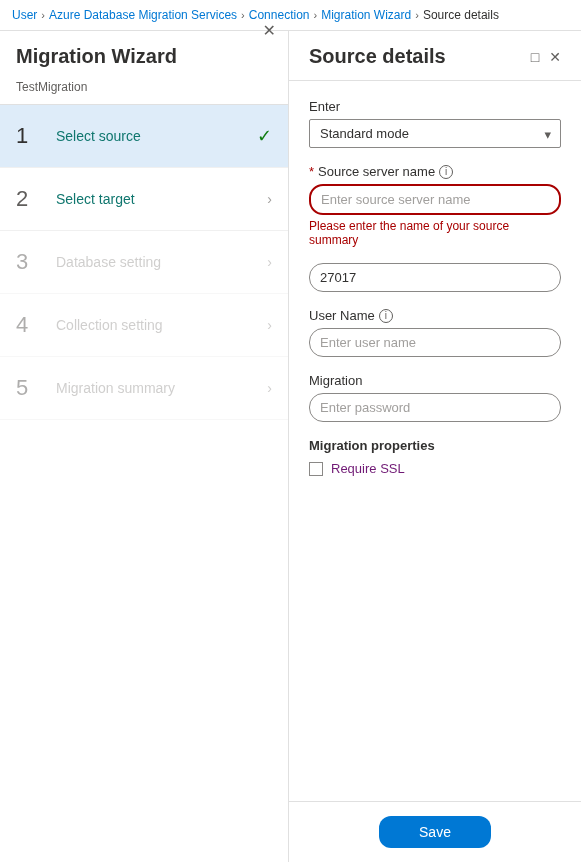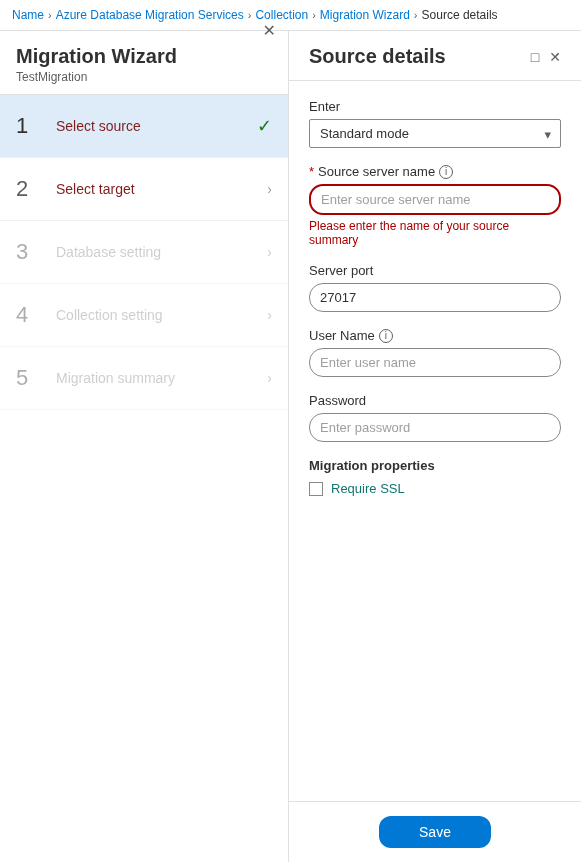--- a/index.html
+++ b/index.html
@@ -50,21 +50,21 @@
       border-bottom: 1px solid #e0e0e0;
     }
     .wizard-title {
       font-size: 20px;
       font-weight: 600;
       color: #323130;
     }
     .wizard-subtitle {
       font-size: 12px;
       color: #605e5c;
-      margin-top: 2px;
+      margin-top: 12px;
     }
     .wizard-close {
       float: right;
       cursor: pointer;
       font-size: 16px;
       color: #605e5c;
       margin-top: -24px;
       margin-right: -4px;
     }
     .wizard-header-row {
@@ -94,21 +94,21 @@
       font-weight: 300;
       color: #605e5c;
       width: 30px;
       flex-shrink: 0;
     }
     .step-item.active .step-number {
       color: #323130;
     }
     .step-label {
       font-size: 14px;
-      color: #7f1d1d;
+      color: #0f766e;
       margin-left: 10px;
       flex: 1;
     }
     .step-item.disabled .step-label {
       color: #a19f9d;
     }
     .step-icon {
       margin-left: auto;
       font-size: 16px;
     }
@@ -234,21 +234,21 @@
     }
     .checkbox-box {
       width: 14px;
       height: 14px;
       border: 1px solid #8a8886;
       background: #fff;
       flex-shrink: 0;
     }
     .checkbox-label {
       font-size: 13px;
-      color: #0f766e;
+      color: #701a75;
     }
 
     
     .right-footer {
       padding: 14px 20px;
       border-top: 1px solid #e0e0e0;
       display: flex;
       justify-content: center;
     }
     .save-button {
@@ -259,25 +259,25 @@
       font-size: 14px;
       border-radius: 12px;
       cursor: pointer;
       font-family: 'Segoe UI', Arial, sans-serif;
     }
   </style>
 </head>
 <body>
 
 <div class="breadcrumb">
-  <span class="breadcrumb-item">Name</span>
+  <span class="breadcrumb-item">User</span>
   <span class="breadcrumb-sep">›</span>
   <span class="breadcrumb-item">Azure Database Migration Services</span>
   <span class="breadcrumb-sep">›</span>
-  <span class="breadcrumb-item">Collection</span>
+  <span class="breadcrumb-item">Connection</span>
   <span class="breadcrumb-sep">›</span>
   <span class="breadcrumb-item">Migration Wizard</span>
   <span class="breadcrumb-sep">›</span>
   <span class="breadcrumb-item current">Source details</span>
 </div>
 
 <div class="main-container">
 
   <div class="left-panel">
     <div class="wizard-header">
@@ -343,34 +343,33 @@
         <div class="form-label">
           <span class="required-star">*</span>
           <span>Source server name</span>
           <span class="info-icon">i</span>
         </div>
         <input class="form-input error" type="text" placeholder="Enter source server name" style="">
         <div class="error-message">Please enter the name of your source summary</div>
       </div>
 
       <div class="form-group">
-        <div class="form-label">Server port</div>
         <input class="form-input" type="text" value="27017" style="">
       </div>
 
       <div class="form-group">
         <div class="form-label">
           <span>User Name</span>
           <span class="info-icon">i</span>
         </div>
         <input class="form-input" type="text" placeholder="Enter user name" style="">
       </div>
 
       <div class="form-group">
-        <div class="form-label">Password</div>
+        <div class="form-label">Migration</div>
         <input class="form-input" type="password" placeholder="Enter password" style="">
       </div>
 
       <div class="form-group">
         <div class="connection-props-label">Migration properties</div>
         <div class="checkbox-row">
           <div class="checkbox-box"></div>
           <span class="checkbox-label">Require SSL</span>
         </div>
       </div>

